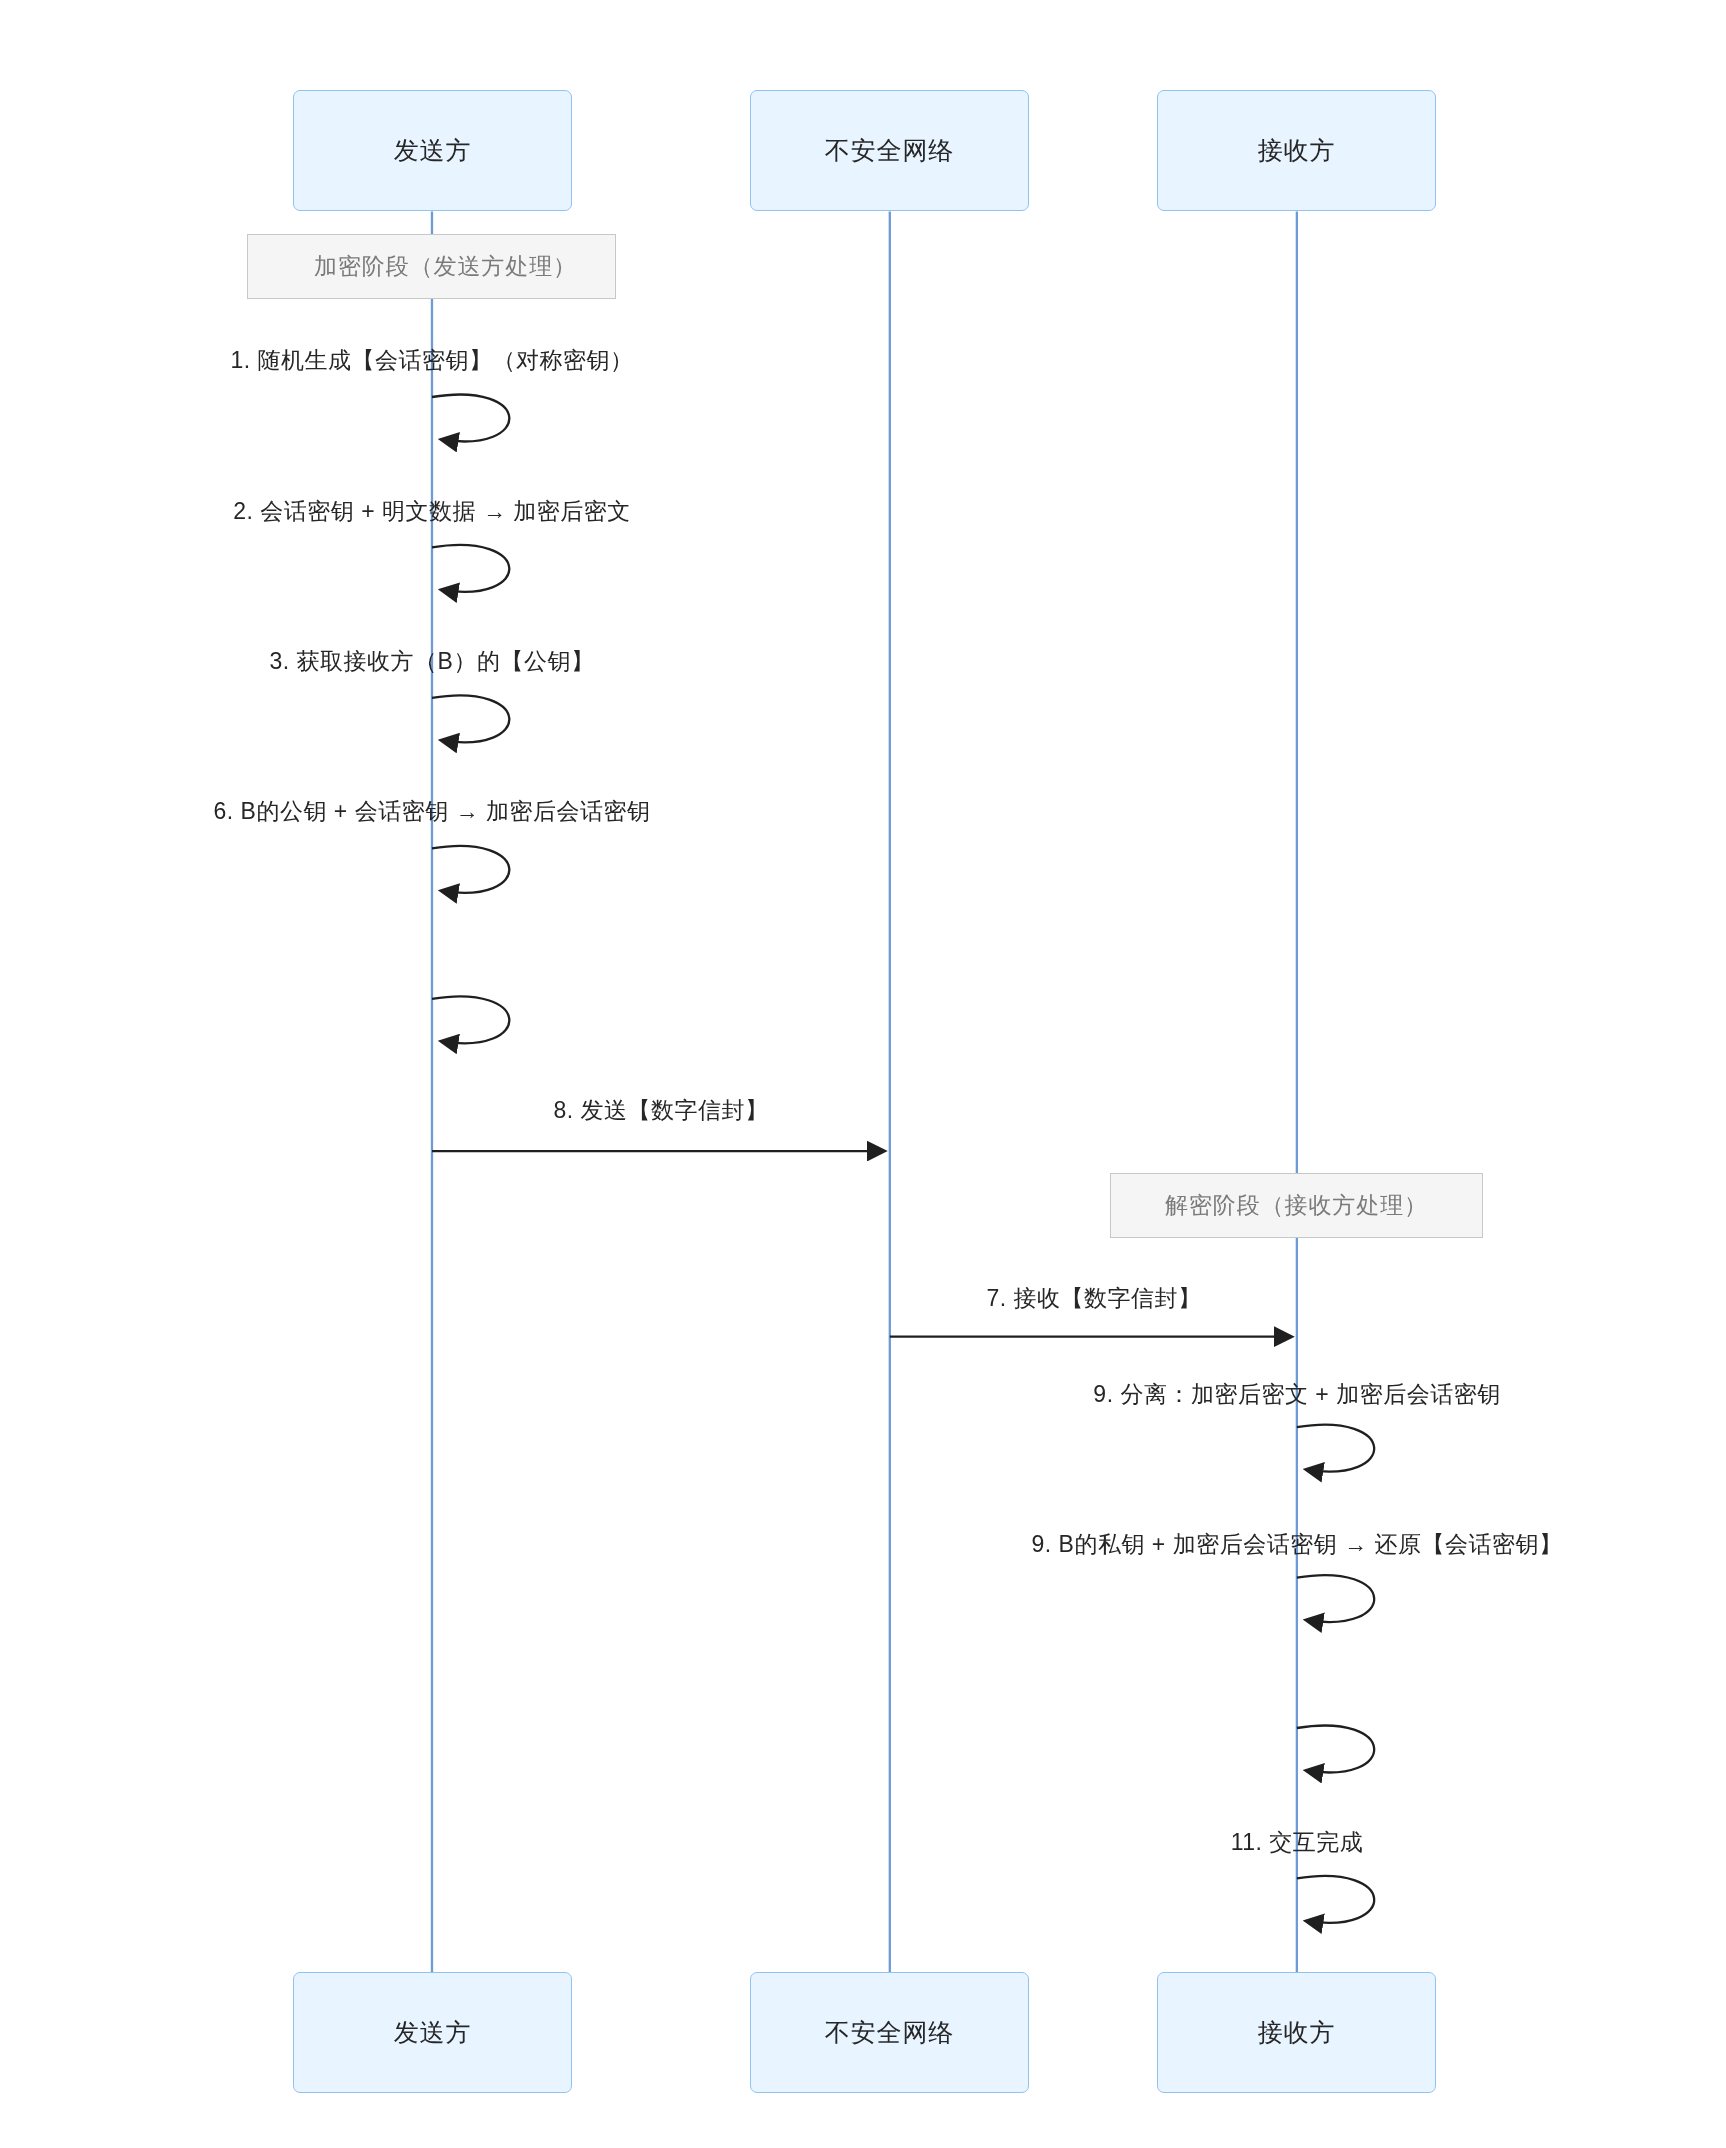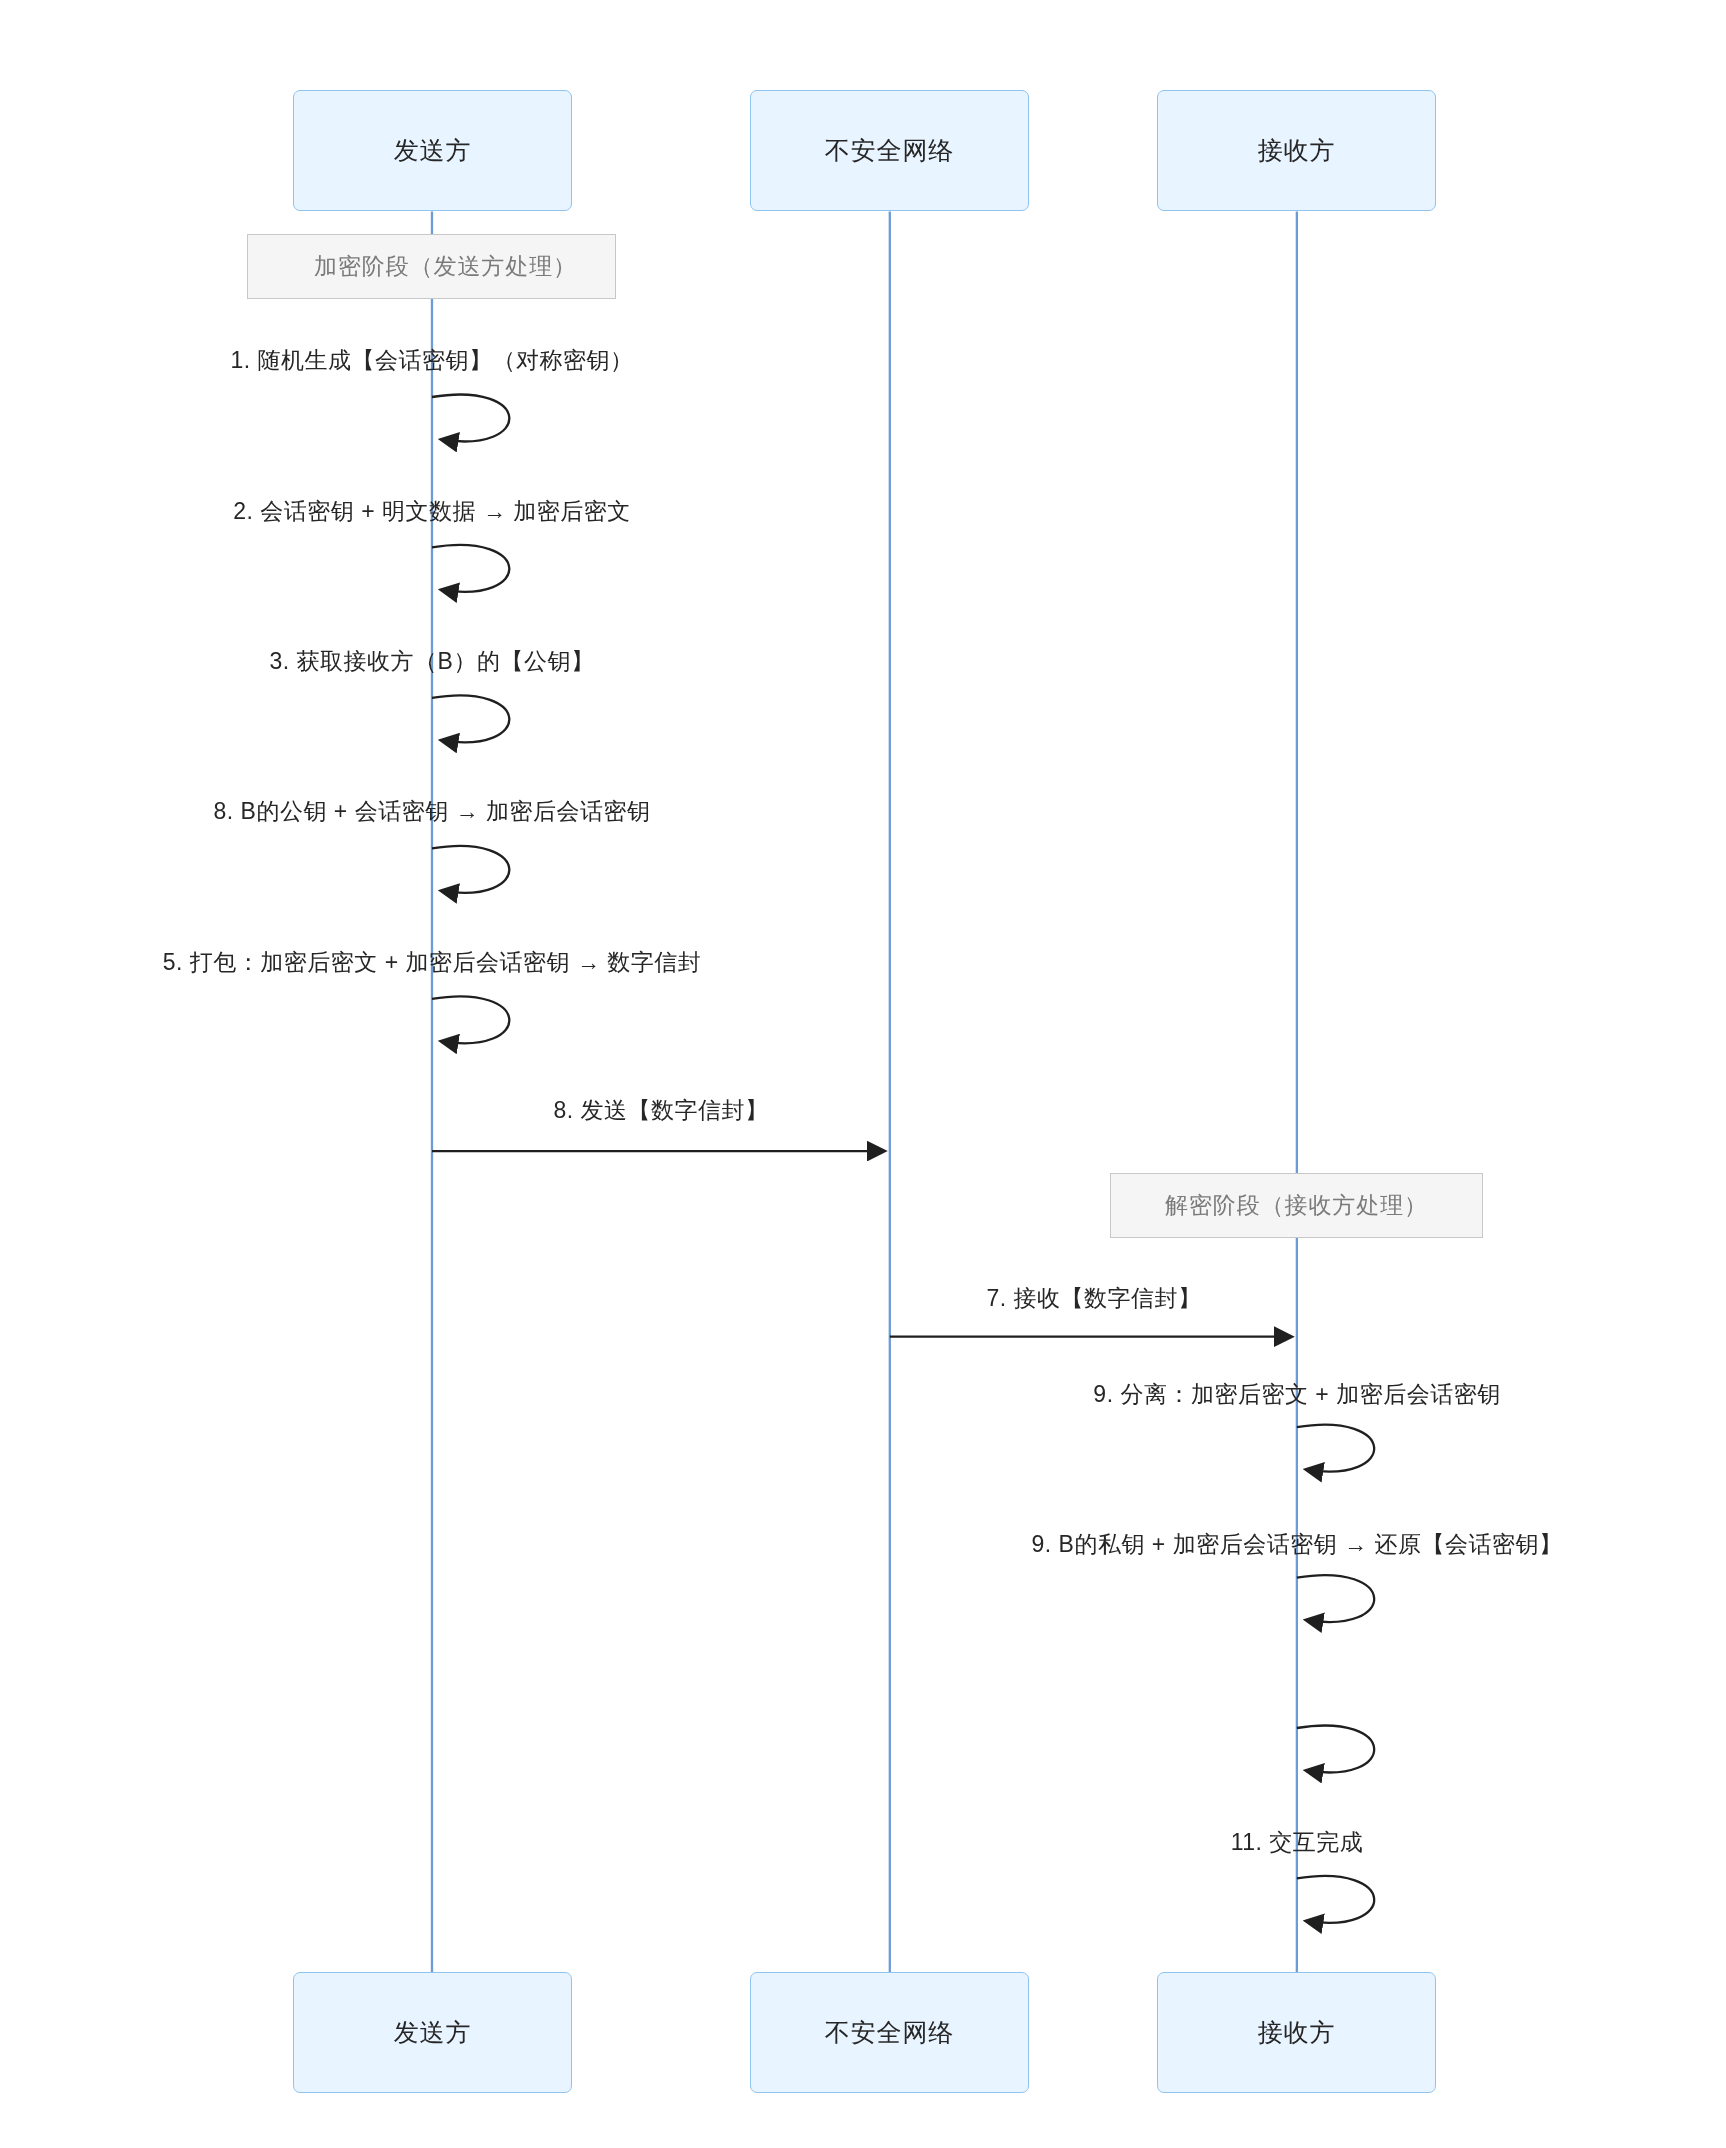--- a/index.html
+++ b/index.html
@@ -90,22 +90,21 @@
   <div class="actor top" style="left:293px">发送方</div>
   <div class="actor top" style="left:750px">不安全网络</div>
   <div class="actor top" style="left:1157px">接收方</div>
 
   <div class="note" style="left:247px;  top:234px;  width:369px;padding-left:28px;">加密阶段（发送方处理）</div>
   <div class="note" style="left:1110px; top:1173px; width:373px;">解密阶段（接收方处理）</div>
 
   <div class="msg" style="left:432px;  top:345px">1. 随机生成【会话密钥】（对称密钥）</div>
   <div class="msg" style="left:432px;  top:496px">2. 会话密钥 + 明文数据 → 加密后密文</div>
   <div class="msg" style="left:432px;  top:646px">3. 获取接收方（B）的【公钥】</div>
-  <div class="msg" style="left:432px;  top:796px">8. B的公钥 + 会话密钥 → 加密后会话密钥</div>
-  <div class="msg" style="left:432px;  top:947px">5. 打包：加密后密文 + 加密后会话密钥 → 数字信封</div>
+  <div class="msg" style="left:432px;  top:796px">6. B的公钥 + 会话密钥 → 加密后会话密钥</div>
   <div class="msg" style="left:661px;  top:1095px">8. 发送【数字信封】</div>
   <div class="msg" style="left:1094px; top:1283px">7. 接收【数字信封】</div>
   <div class="msg" style="left:1297px; top:1379px">9. 分离：加密后密文 + 加密后会话密钥</div>
   <div class="msg" style="left:1297px; top:1529px">9. B的私钥 + 加密后会话密钥 → 还原【会话密钥】</div>
   <div class="msg" style="left:1297px; top:1827px">11. 交互完成</div>
 
   <div class="actor bottom" style="left:293px">发送方</div>
   <div class="actor bottom" style="left:750px">不安全网络</div>
   <div class="actor bottom" style="left:1157px">接收方</div>
 

